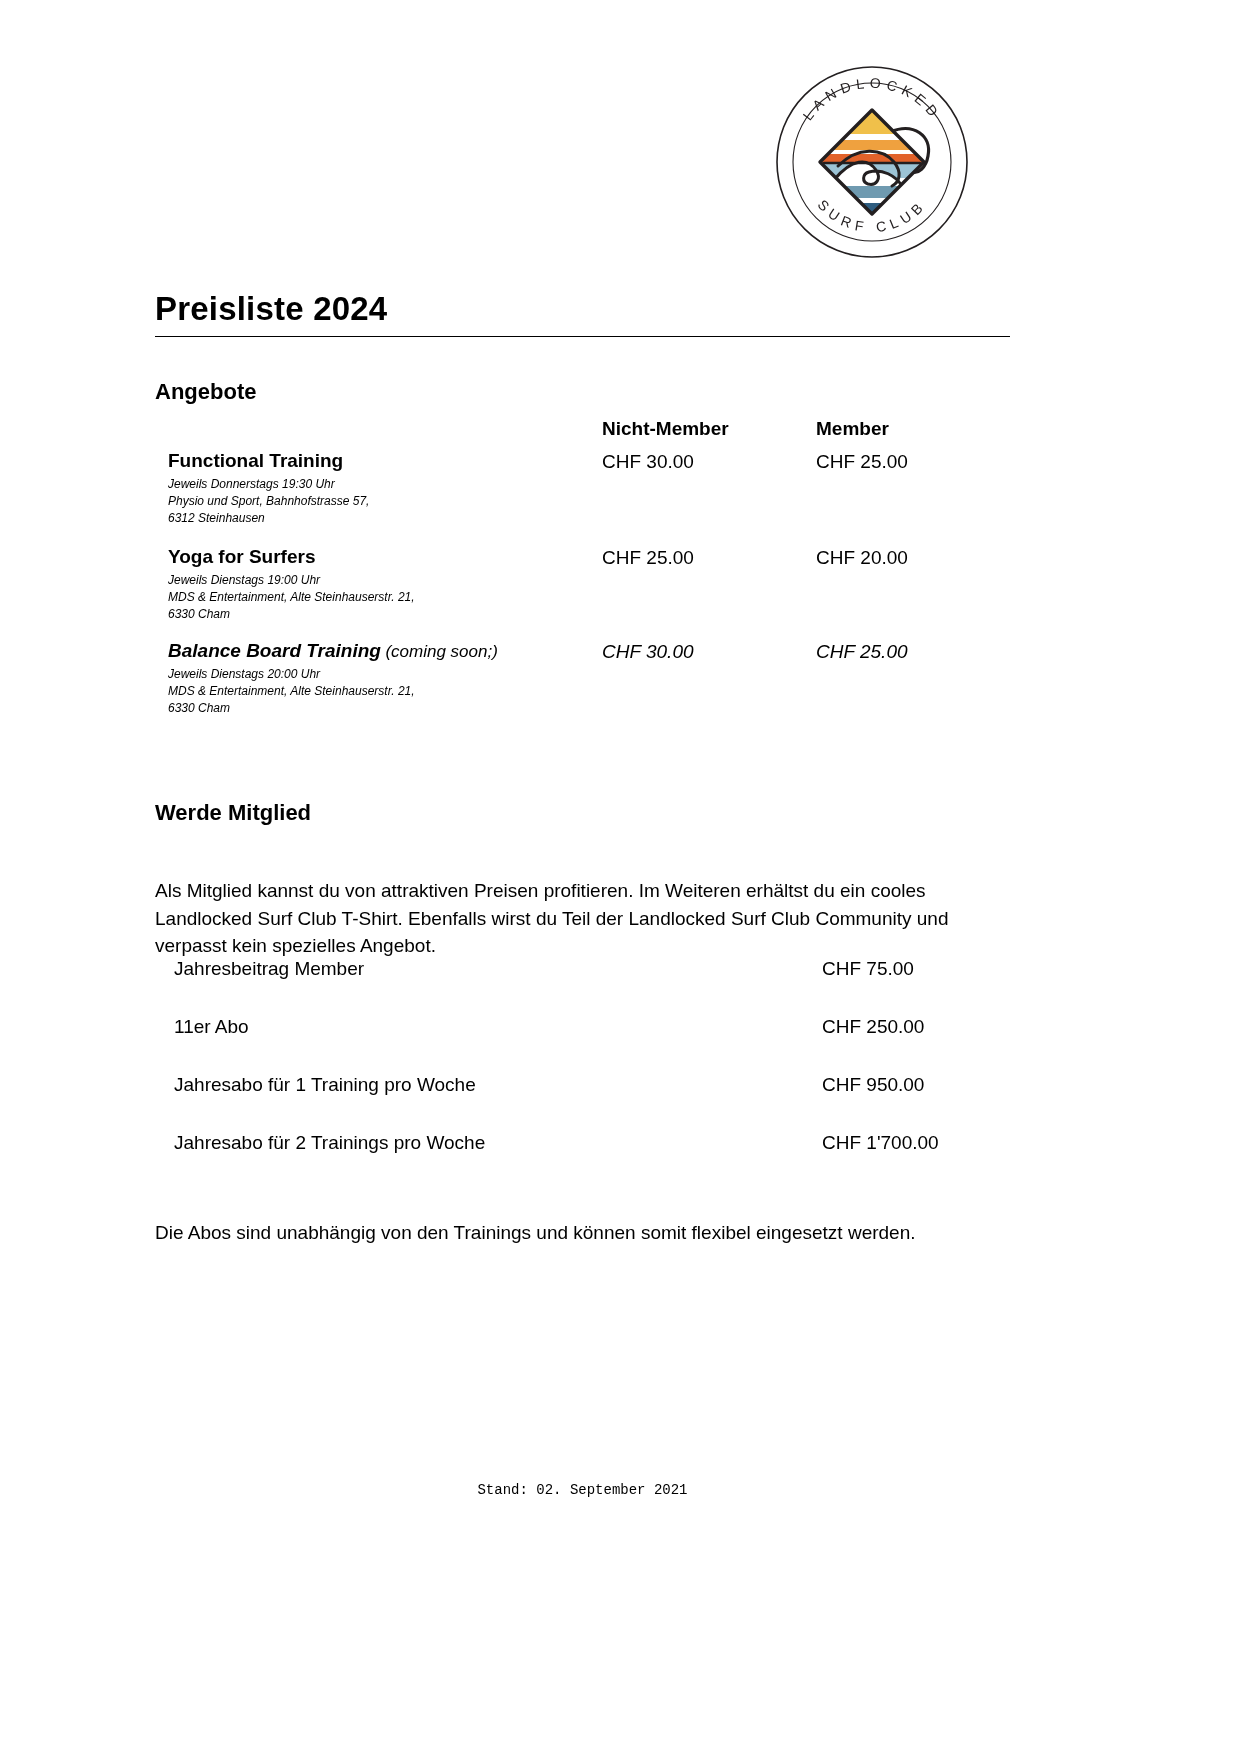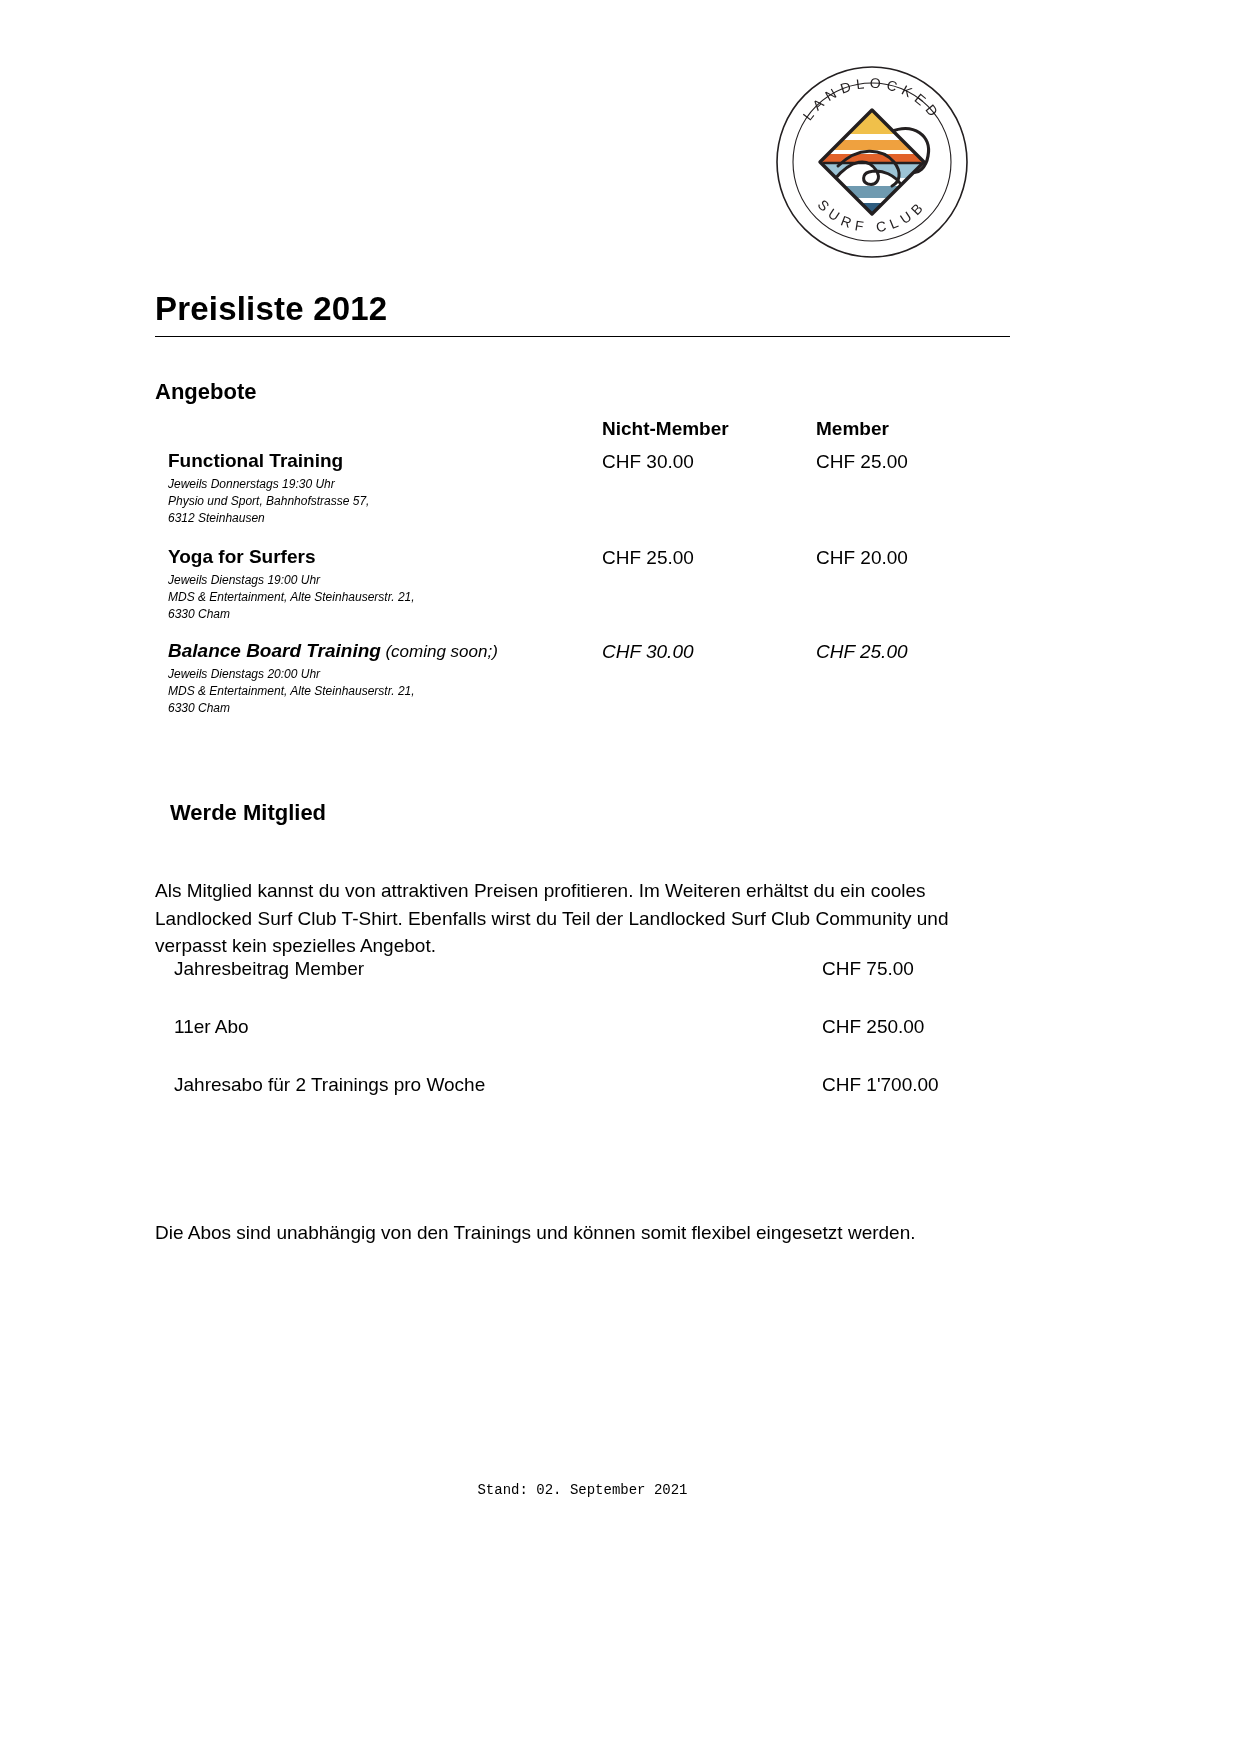--- a/index.html
+++ b/index.html
@@ -122,21 +122,21 @@
   }
   .offer-details div { white-space: nowrap; }
 
   
   .offer.is-italic .offer-title { font-style: italic; }
   .offer.is-italic .offer-price { font-style: italic; }
 
   
   .mitglied-heading {
     position: absolute;
-    left: 170px;
+    left: 155px;
     top: 800px;
     text-align: right;
   }
   .mitglied-intro {
     position: absolute;
     left: 155px;
     top: 841px;
     width: 860px;
     font-size: 19px;
     line-height: 1.45;
@@ -241,21 +241,21 @@
         </g>
 
         <path d="M 100,48 L 152,100 L 100,152 L 48,100 Z" fill="none" stroke="#231f20" stroke-width="3.4" stroke-linejoin="round"></path>
 
         <path d="M 52,101 L 148,101" stroke="#231f20" stroke-width="2.6" stroke-linecap="round"></path>
       </g>
     </svg>
   </div>
 
   <div class="title-block">
-    <h1 class="doc-title">Preisliste 2012</h1>
+    <h1 class="doc-title">Preisliste 2024</h1>
     <hr class="title-rule">
   </div>
 
   <h2 class="section-heading angebote-heading">Angebote</h2>
 
   <div class="offers">
 
     <div class="offers-header">
       <span class="hdr p1">Nicht-Member</span>
       <span class="hdr p2">Member</span>
@@ -310,20 +310,24 @@
   <div class="price-list">
     <div class="price-row">
       <span class="price-label">Jahresbeitrag Member</span>
       <span class="price-value">CHF 75.00</span>
     </div>
     <div class="price-row">
       <span class="price-label">11er Abo</span>
       <span class="price-value">CHF 250.00</span>
     </div>
     <div class="price-row">
+      <span class="price-label">Jahresabo für 1 Training pro Woche</span>
+      <span class="price-value">CHF 950.00</span>
+    </div>
+    <div class="price-row">
       <span class="price-label">Jahresabo für 2 Trainings pro Woche</span>
       <span class="price-value">CHF 1'700.00</span>
     </div>
   </div>
 
   <p class="closing-note">Die Abos sind unabhängig von den Trainings und können somit flexibel eingesetzt werden.</p>
 
   <div class="footer">Stand: 02. September 2021</div>
 
 </div>

